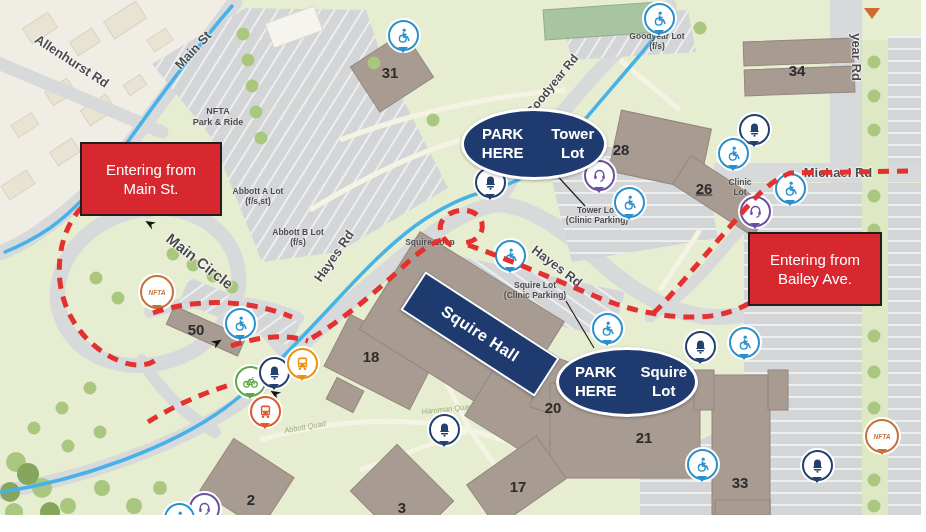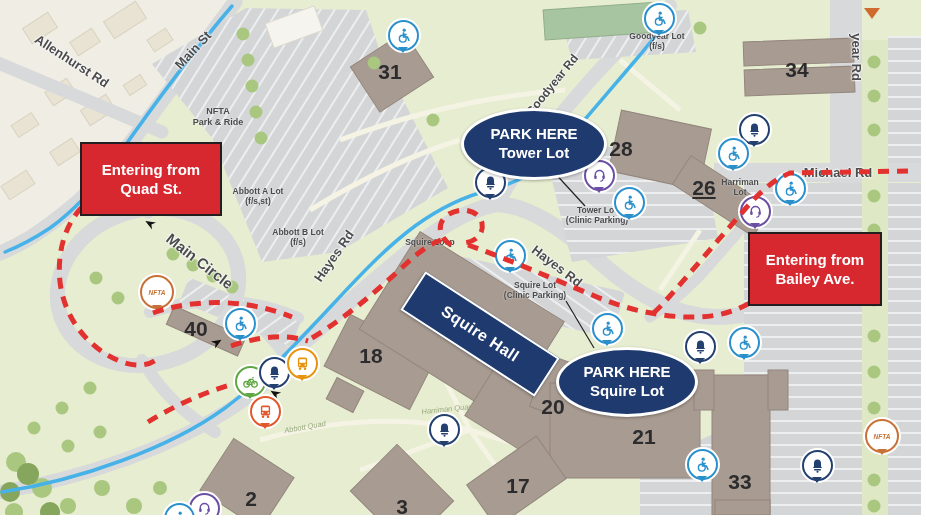--- a/index.html
+++ b/index.html
@@ -6,34 +6,34 @@
   body{font-family:"Liberation Sans", sans-serif;}
   .frame{position:relative;width:926px;height:532px;background:#ffffff;overflow:hidden;}
   .map{position:absolute;left:0;top:0;width:921px;height:515px;overflow:hidden;background:#e6edd0;}
   svg.layer{position:absolute;left:0;top:0;pointer-events:none;}
   .lbl{position:absolute;transform:translate(-50%,-50%);white-space:nowrap;color:#4c4c4e;font-weight:bold;
        text-shadow:0 0 2px #fff,0 0 2px #fff,0 0 3px #fff;z-index:10;}
   .lot-lbl{position:absolute;transform:translate(-50%,-50%);text-align:center;color:#4b4b4d;font-weight:bold;
        line-height:1.18;z-index:10;text-shadow:0 0 2px rgba(255,255,255,.8);}
   .quad-lbl{position:absolute;transform:translate(-50%,-50%);color:#9aab80;font-style:italic;font-size:7.5px;
        z-index:9;white-space:nowrap;}
-  .bnum{position:absolute;transform:translate(-50%,-50%);color:#2c2c2e;font-weight:bold;font-size:21px;z-index:10;}
+  .bnum{position:absolute;transform:translate(-50%,-50%);color:#2c2c2e;font-weight:bold;font-size:15px;z-index:10;}
   .marker{position:absolute;width:27px;height:27px;border-radius:50%;background:#fff;border:2.5px solid var(--c);
        box-shadow:0 0 0 2px #fff;display:flex;align-items:center;justify-content:center;z-index:20;}
   .marker::after{content:"";position:absolute;left:50%;bottom:-9px;transform:translateX(-50%);
        border:5px solid transparent;border-top:6px solid var(--c);}
   .marker svg{width:17px;height:17px;display:block;}
   .marker.nfta{width:30px;height:30px;font-size:6.5px;font-weight:bold;font-style:italic;color:#c87137;letter-spacing:0;}
   .chevron{position:absolute;width:0;height:0;border-left:8px solid transparent;border-right:8px solid transparent;
        border-top:11px solid #cf6b2e;z-index:20;}
   .callout-red{position:absolute;width:138px;height:70px;background:#d7282f;border:2px solid #231f20;
-       display:flex;flex-direction:column;align-items:center;justify-content:center;color:#fff;font-weight:bold;
+       display:flex;flex-direction:column;align-items:center;justify-content:center;color:#fff;font-weight:normal;
        font-size:15px;line-height:1.3;z-index:40;text-align:center;}
   .oval{position:absolute;border-radius:50%;background:#1e3a6e;border:3px solid #fff;
-       box-shadow:0 1px 3px rgba(0,0,0,.3);display:flex;flex-direction:column;align-items:center;justify-content:center;
+       box-shadow:0 1px 3px rgba(0,0,0,.3);display:flex;flex-direction:row;align-items:center;justify-content:center;
        color:#fff;font-weight:bold;font-size:15px;line-height:1.25;z-index:40;text-align:center;}
   .plate{position:absolute;background:#1e3a6e;border:2px solid #fff;display:flex;align-items:center;justify-content:center;
        color:#fff;font-weight:bold;font-size:16px;letter-spacing:.5px;z-index:30;box-shadow:0 1px 3px rgba(0,0,0,.3);}
 </style>
 </head>
 <body>
 
 <div class="frame">
   <div class="map">
 
@@ -230,30 +230,30 @@
         </div>
         <div class="lot-lbl" style="left: 535px; top: 290px; font-size: 8.5px;">
           <div>Squire Lot</div>
           <div>(Clinic Parking)</div>
         </div>
         <div class="lot-lbl" style="left: 657px; top: 41px; font-size: 8.5px;">
           <div>Goodyear Lot</div>
           <div>(f/s)</div>
         </div>
         <div class="lot-lbl" style="left: 740px; top: 187px; font-size: 8.5px;">
-          <div>Harriman</div>
+          <div>Clinic</div>
           <div>Lot</div>
         </div>
         <div class="quad-lbl" style="left: 305px; top: 427px; transform: translate(-50%, -50%) rotate(-10deg);">Abbott Quad</div>
         <div class="quad-lbl" style="left: 447px; top: 409px; transform: translate(-50%, -50%) rotate(-6deg);">Harriman Quad</div>
         <div class="bnum" style="left: 390px; top: 72px;">31</div>
         <div class="bnum" style="left: 797px; top: 70px;">34</div>
         <div class="bnum" style="left: 621px; top: 149px;">28</div>
         <div class="bnum" style="left: 704px; top: 188px; text-decoration: underline;">26</div>
-        <div class="bnum" style="left: 196px; top: 329px;">40</div>
+        <div class="bnum" style="left: 196px; top: 329px;">50</div>
         <div class="bnum" style="left: 371px; top: 356px;">18</div>
         <div class="bnum" style="left: 553px; top: 407px;">20</div>
         <div class="bnum" style="left: 644px; top: 437px;">21</div>
         <div class="bnum" style="left: 518px; top: 486px;">17</div>
         <div class="bnum" style="left: 740px; top: 482px;">33</div>
         <div class="bnum" style="left: 251px; top: 499px;">2</div>
         <div class="bnum" style="left: 402px; top: 507px;">3</div>
         <div class="marker" style="--c: #2a90cc; left: 387.5px; top: 19.5px;">
           <svg viewBox="0 0 24 24">
             <circle cx="13" cy="4.5" r="2.3" fill="#2a90cc"></circle>
@@ -448,21 +448,21 @@
         <path d="M231,346 C260,336 286,334 308,341"></path>
         <path d="M312,338 C348,316 378,290 407,263 C419,252 430,244 441,240"></path>
         <path d="M451,245 C438,237 436,222 449,214 C463,206 479,211 482,223 C484,234 476,242 463,243"></path>
         <path d="M468,245 C508,259 553,279 597,297 C631,311 666,318 699,317 C723,316 741,309 756,299"></path>
         <path d="M908,171 L790,173 C773,180 759,193 746,208 C719,239 692,271 669,297 C661,306 655,312 650,316"></path>
       </g>
     </svg>
 
     <div class="callout-red" style="left:80px;top:142px;">
       <div>Entering from</div>
-      <div>Quad St.</div>
+      <div>Main St.</div>
     </div>
     <div class="callout-red" style="left:748px;top:232px;width:130px;">
       <div>Entering from</div>
       <div>Bailey Ave.</div>
     </div>
     <div class="oval" style="left:461px;top:108px;width:140px;height:66px;">
       <div>PARK HERE</div>
       <div>Tower Lot</div>
     </div>
     <div class="oval" style="left:556px;top:347px;width:136px;height:64px;">

